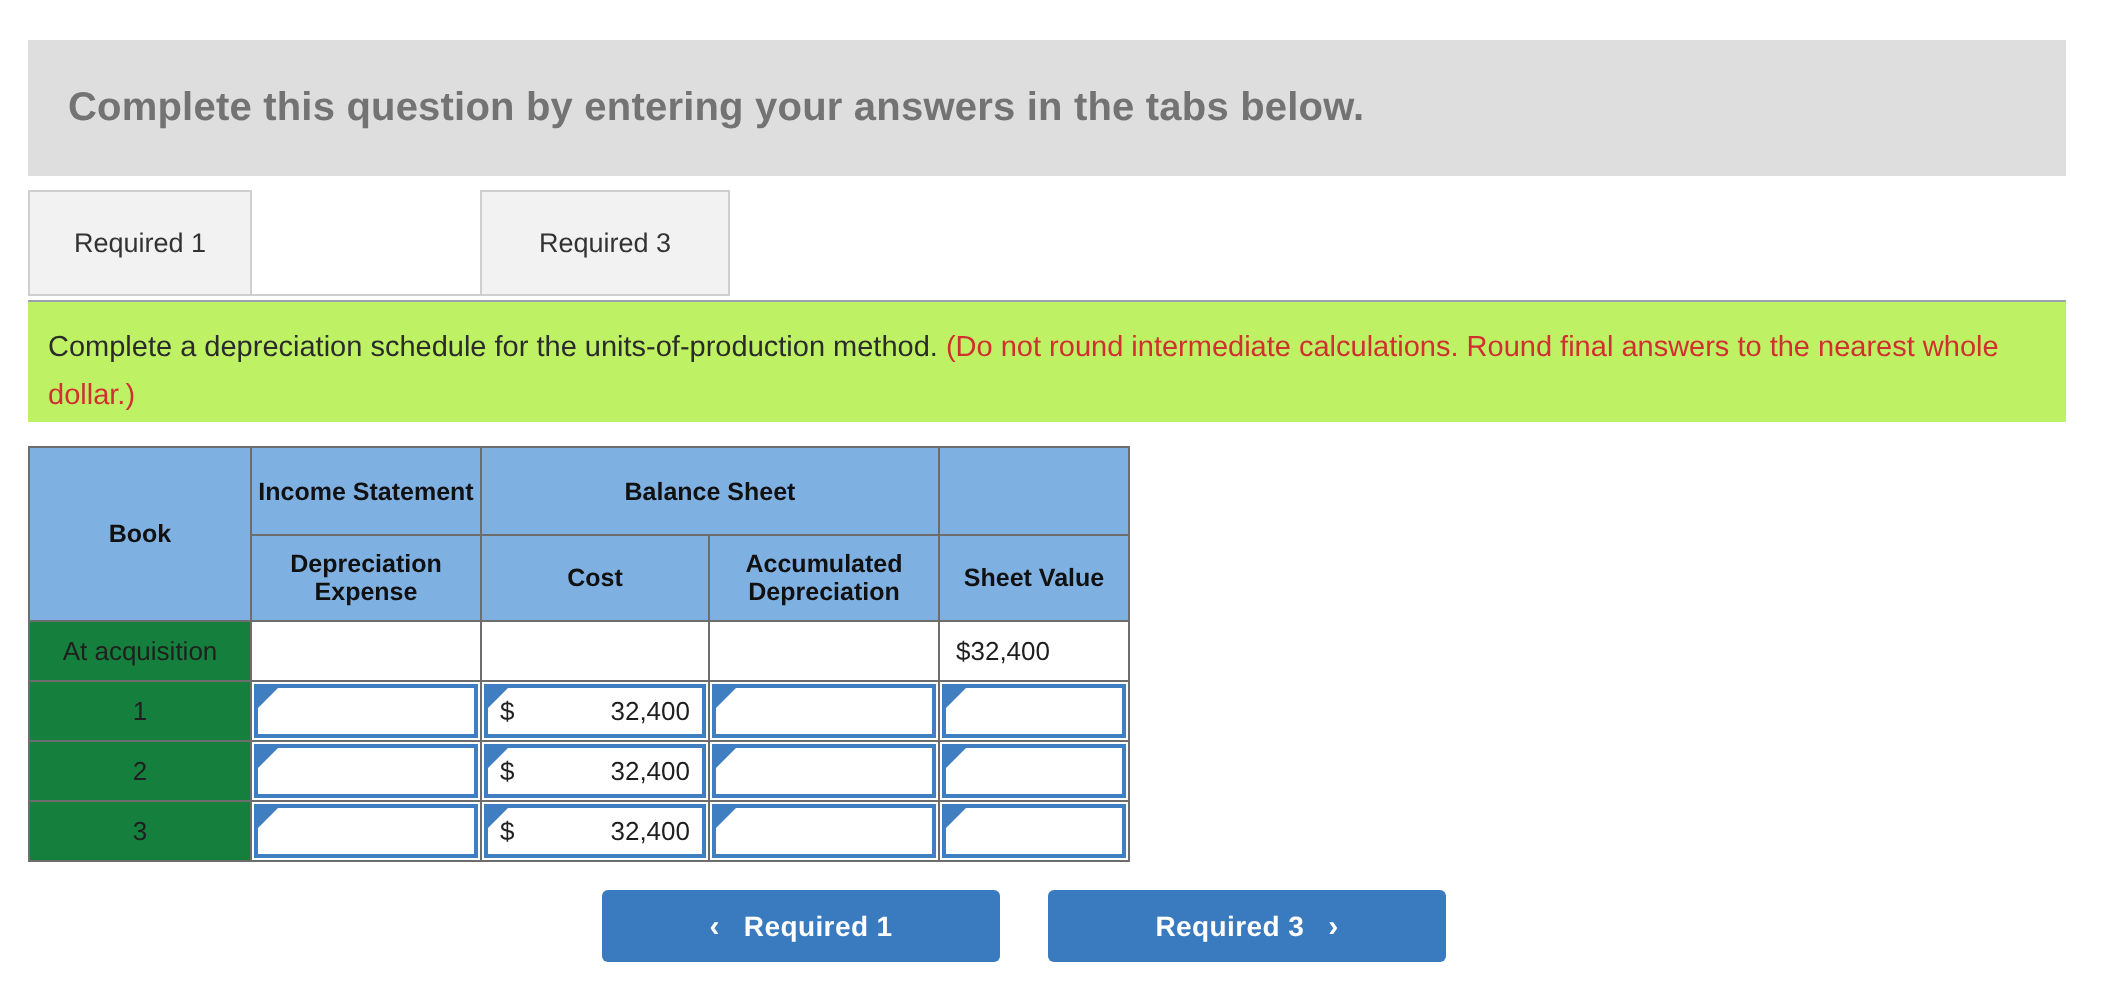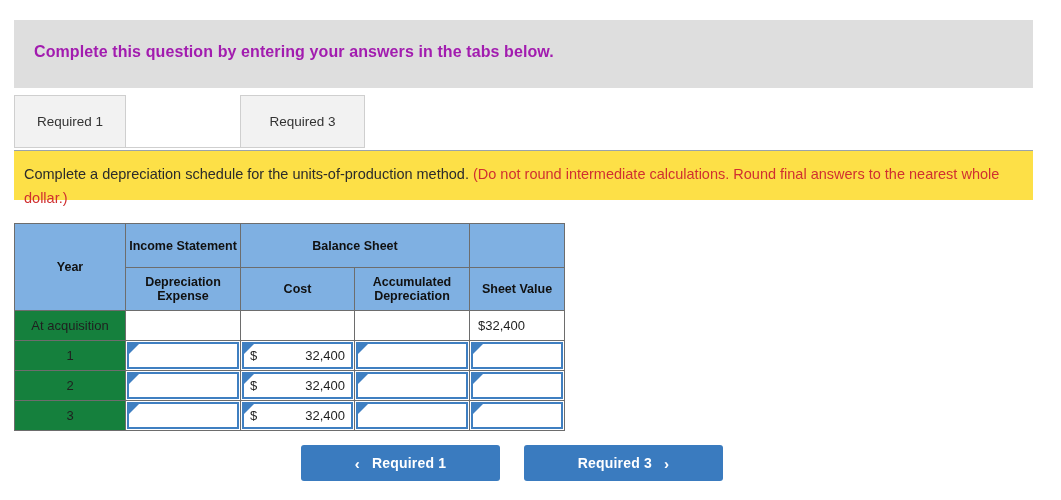--- a/index.html
+++ b/index.html
@@ -24,23 +24,23 @@
     top: 20px;
     width: 1019px;
     height: 68px;
     background: #dedede;
     box-sizing: border-box;
   }
   .banner-text {
     position: absolute;
     left: 20px;
     top: 23px;
-    font-size: 16px;
+    font-size: 20px;
     font-weight: bold;
-    color: #a21caf;
+    color: #737373;
     letter-spacing: 0.1px;
   }
 
   
   .tabstrip {
     position: absolute;
     left: 14px;
     top: 95px;
     width: 351px;
     height: 53px;
@@ -72,22 +72,22 @@
     width: 351px; height: 1px;
     background: #cfcfcf;
   }
 
   
   .instruction {
     position: absolute;
     left: 14px;
     top: 150px;
     width: 1019px;
-    height: 50px;
-    background: #fde047;
+    height: 61px;
+    background: #bef264;
     box-sizing: border-box;
     border-top: 1px solid #9aa3ab;
   }
   .instruction-inner {
     position: absolute;
     left: 10px;
     top: 11px;
     width: 990px;
     font-size: 14.5px;
     line-height: 24px;
@@ -231,21 +231,21 @@
 <div class="instruction">
   <div class="instruction-inner">
     <span>Complete a depreciation schedule for the units-of-production method.</span>
     <span class="note-red">(Do not round intermediate calculations. Round final answers to the nearest whole dollar.)</span>
   </div>
 </div>
 
 <table class="sched">
   <thead>
     <tr>
-      <th class="th-year" rowspan="2">Year</th>
+      <th class="th-year" rowspan="2">Book</th>
       <th class="th-is">Income Statement</th>
       <th class="th-bs" colspan="2">Balance Sheet</th>
       <th class="th-bv-top"></th>
     </tr>
     <tr>
       <th class="th-dep">Depreciation Expense</th>
       <th class="th-cost">Cost</th>
       <th class="th-acc">Accumulated Depreciation</th>
       <th class="th-bv">Sheet Value</th>
     </tr>

